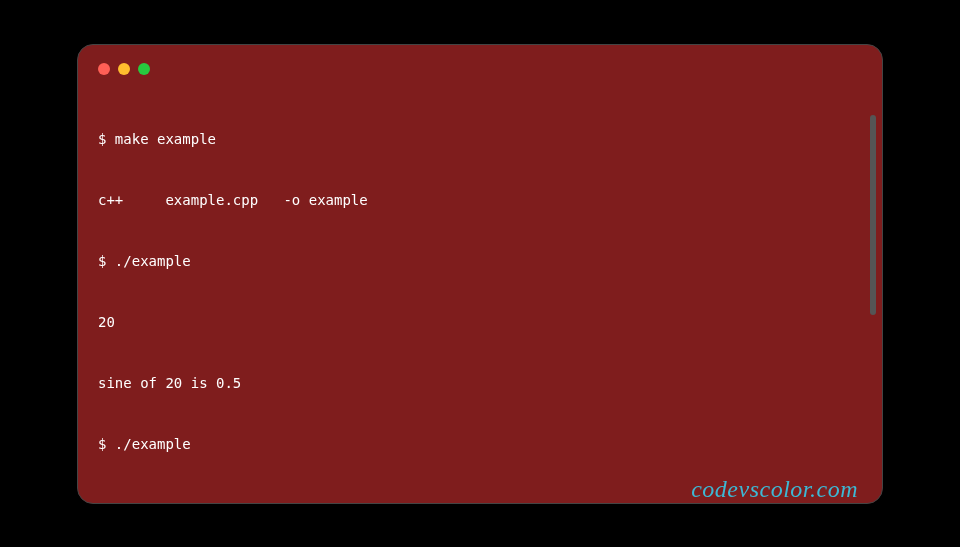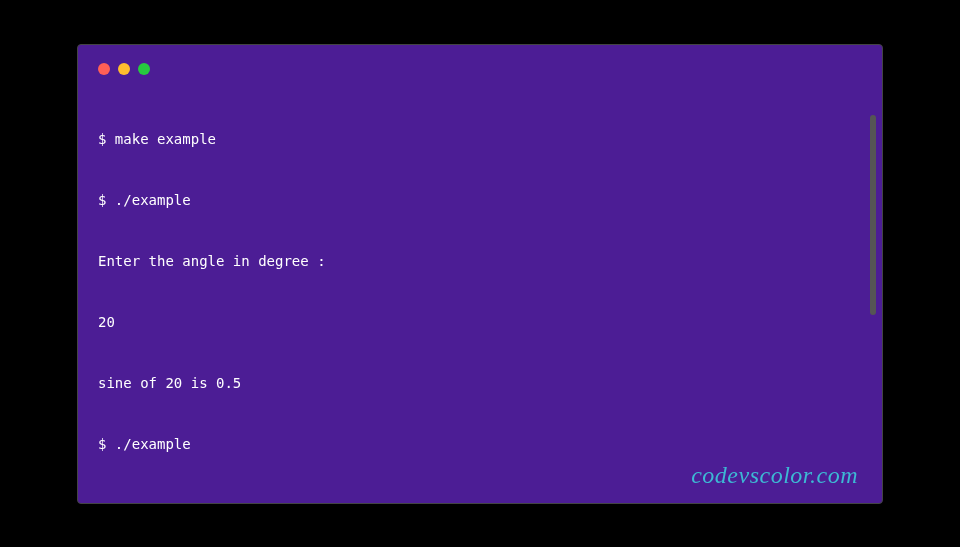--- a/index.html
+++ b/index.html
@@ -12,23 +12,23 @@
       width: 960px;
       height: 547px;
       display: flex;
       align-items: center;
       justify-content: center;
       font-family: 'Menlo', 'Monaco', 'Consolas', monospace;
     }
     .terminal-window {
       width: 806px;
       height: 460px;
-      background: #4c1d95;
+      background: #7f1d1d;
       border: 1px solid #444;
-      border-radius: 4px;
+      border-radius: 16px;
       padding: 18px 20px;
       position: relative;
       overflow: hidden;
     }
     .window-controls {
       display: flex;
       gap: 8px;
       margin-bottom: 14px;
     }
     .control-btn {
@@ -59,42 +59,42 @@
       position: absolute;
       right: 6px;
       top: 70px;
       width: 6px;
       height: 200px;
       background: #555;
       border-radius: 3px;
     }
     .watermark {
       position: absolute;
-      bottom: 14px;
+      bottom: 0;
       right: 24px;
       font-family: 'Brush Script MT', cursive;
       font-style: italic;
       font-size: 24px;
       color: #3db8d4;
       letter-spacing: 0.5px;
     }
   </style>
 </head>
 <body>
 
 <div class="terminal-window">
   <div class="window-controls">
     <div class="control-btn close-btn"></div>
     <div class="control-btn minimize-btn"></div>
     <div class="control-btn maximize-btn"></div>
   </div>
   <div class="terminal-content">
     <span class="terminal-line">$ make example</span>
+    <span class="terminal-line">c++     example.cpp   -o example</span>
     <span class="terminal-line">$ ./example</span>
-    <span class="terminal-line">Enter the angle in degree :</span>
     <span class="terminal-line">20</span>
     <span class="terminal-line">sine of 20 is 0.5</span>
     <span class="terminal-line">$ ./example</span>
     
     
     
     
     
     
     

